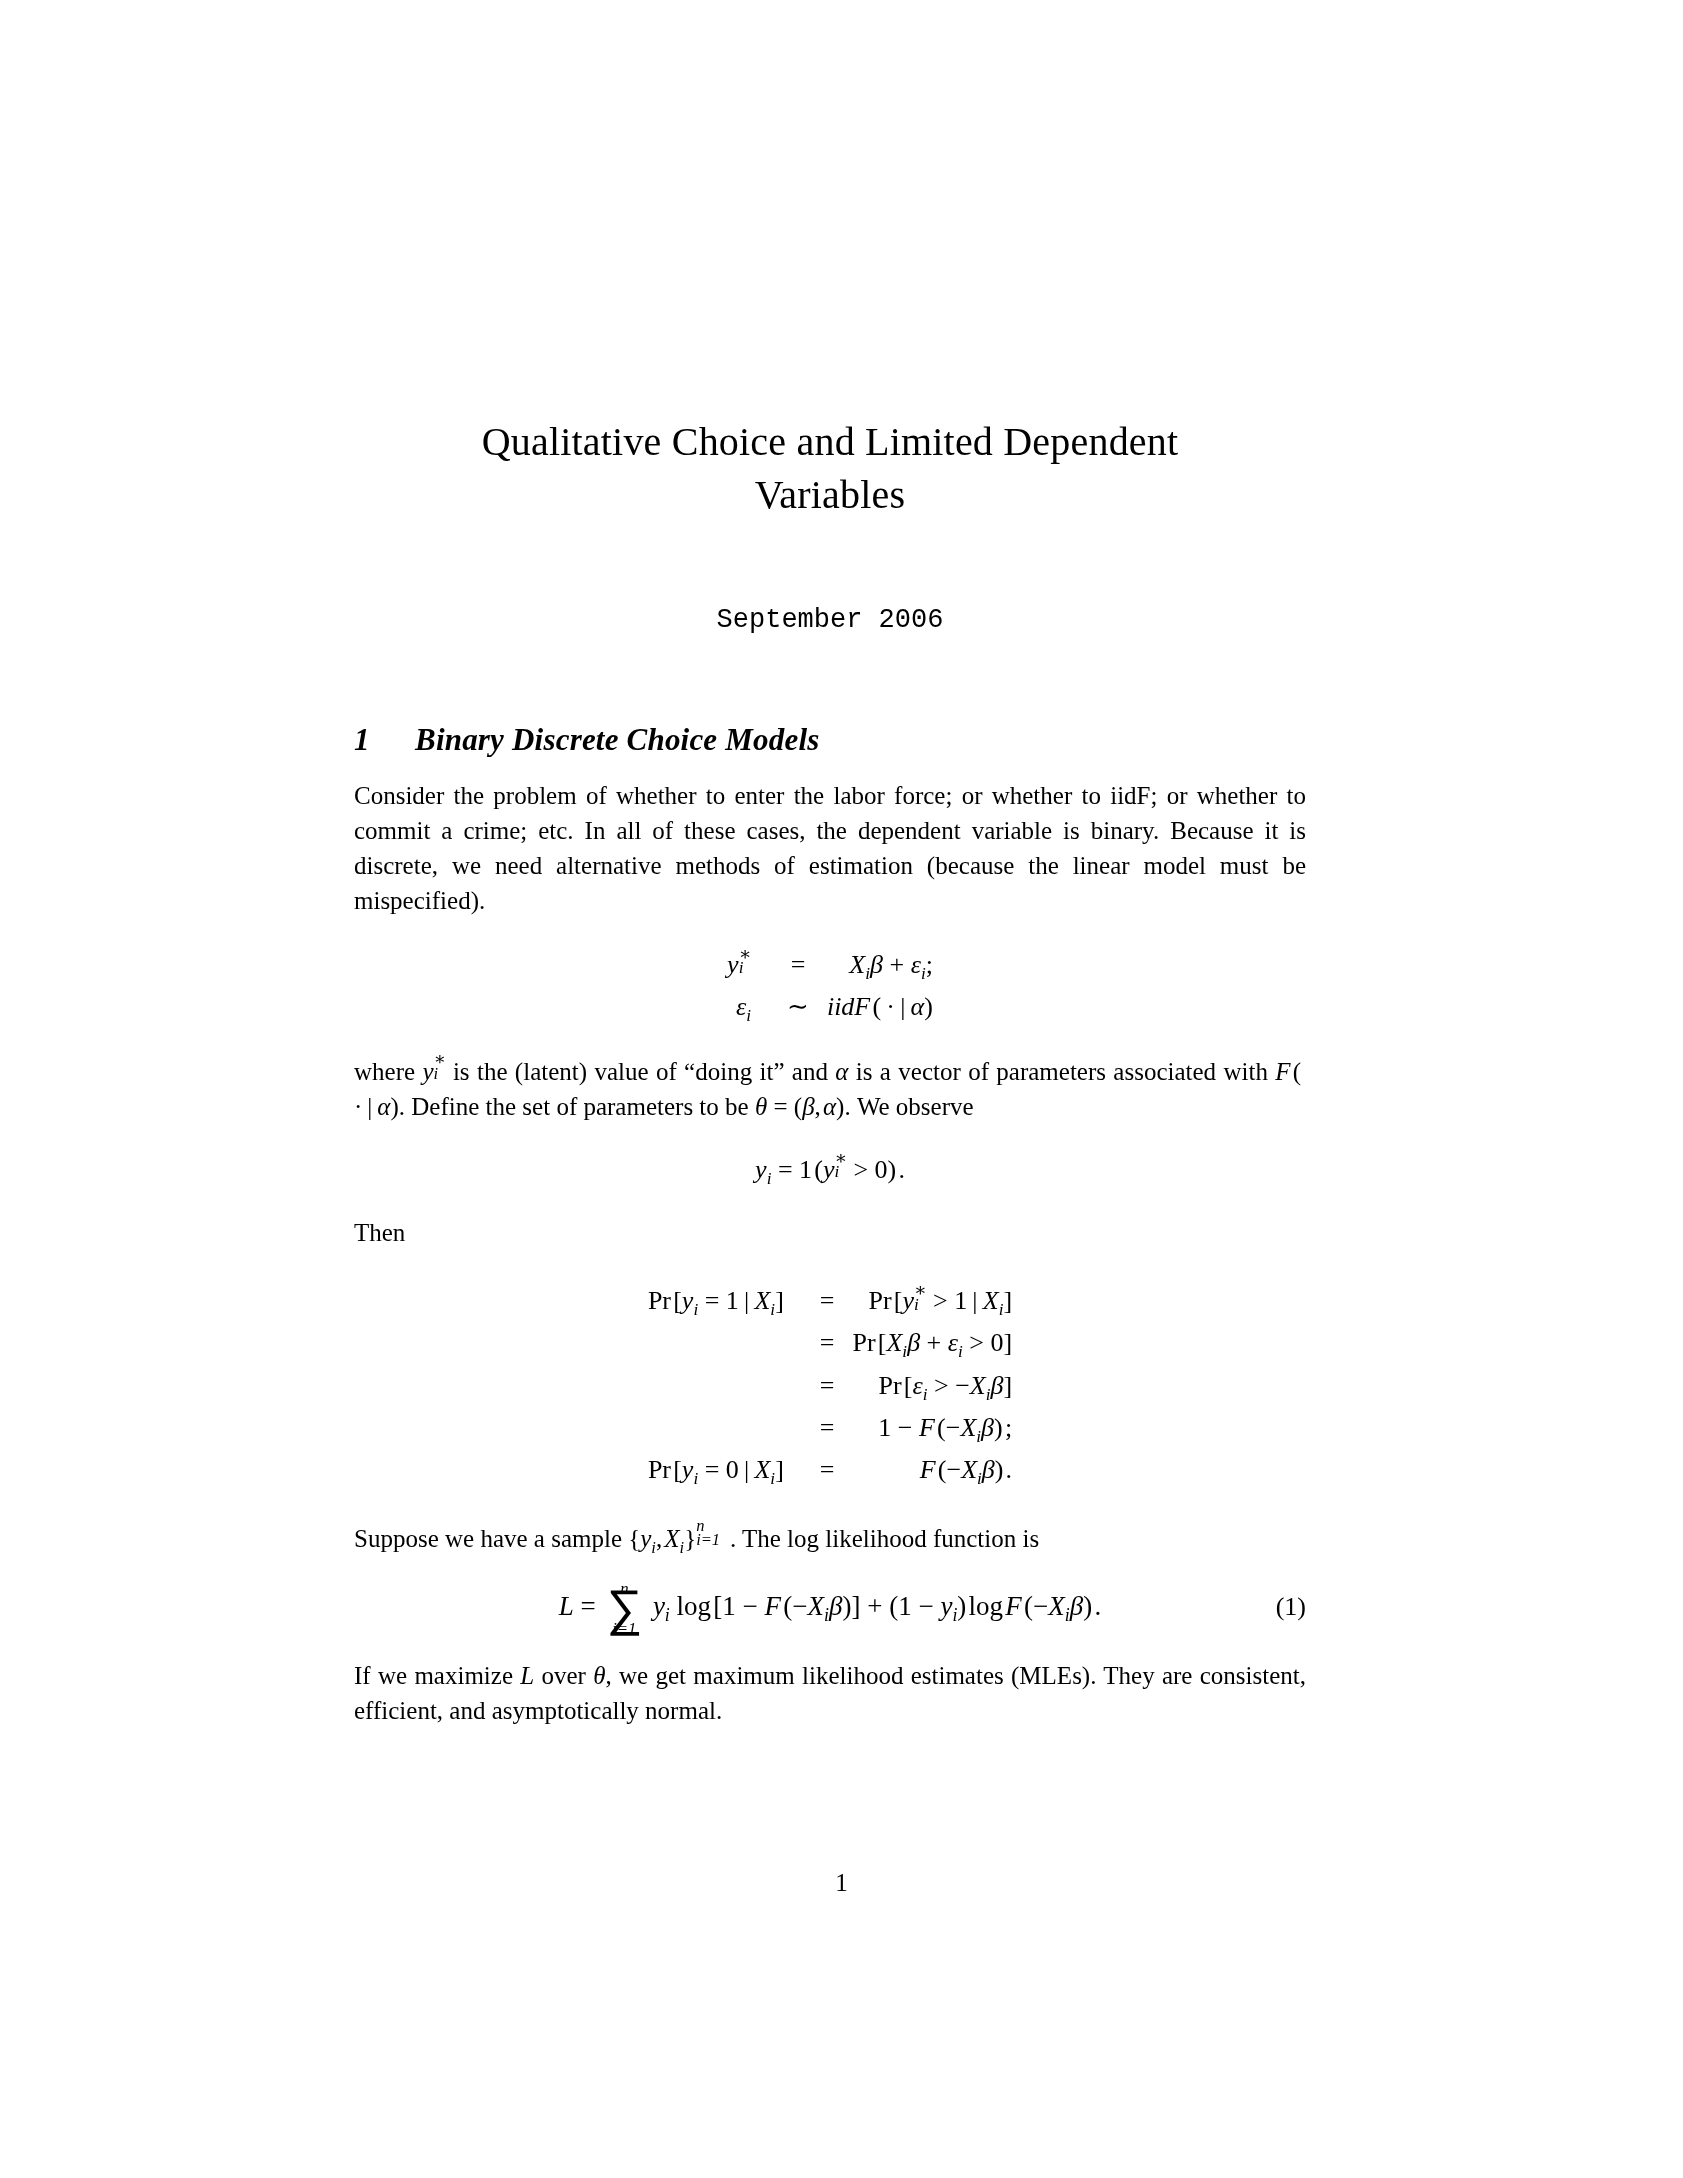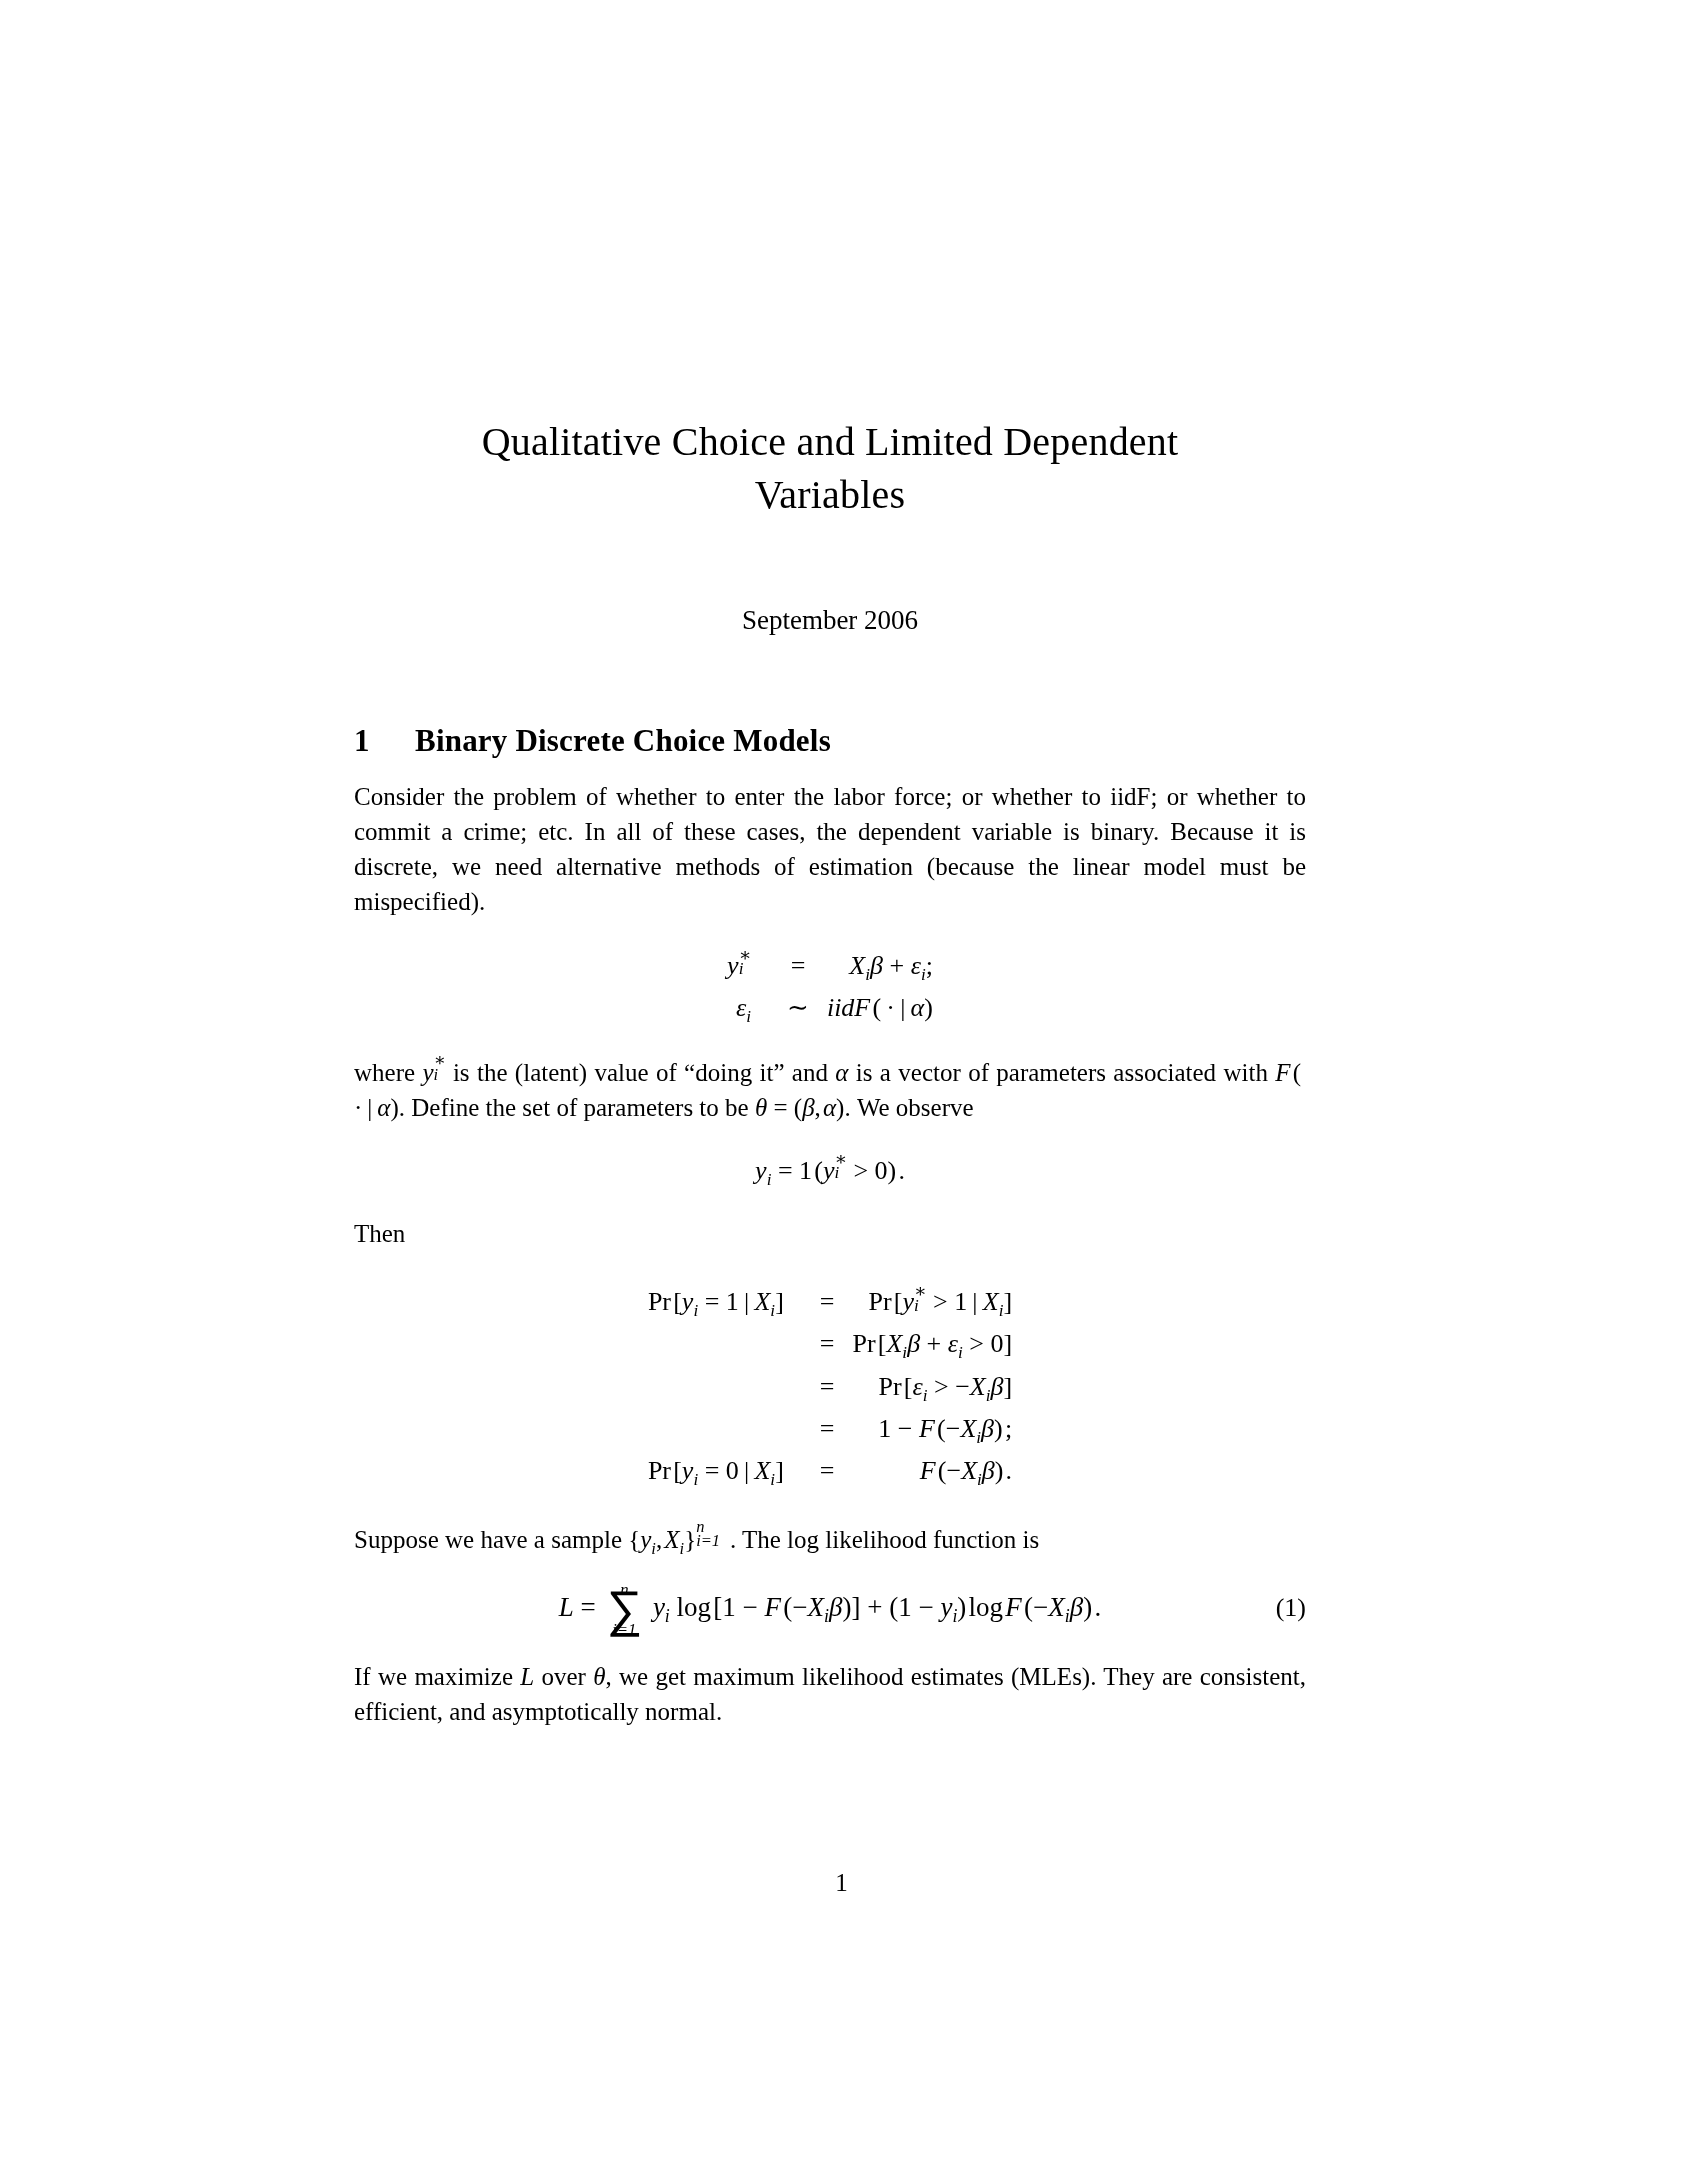--- a/index.html
+++ b/index.html
@@ -42,29 +42,31 @@
   }
   .title-block {
     margin-top: 416px;
   }
   .doc-date {
     margin: 0;
     padding: 0;
     font-size: 27px;
     text-align: center;
     margin-top: 83px;
+    font-family: Liberation Mono, monospace;
   }
 
   .section-head {
     margin: 0;
     padding: 0;
     font-weight: bold;
     font-size: 31px;
     margin-top: 87px;
     letter-spacing: 0.2px;
+    font-style: italic;
   }
   .section-head .sec-num {
     display: inline-block;
     min-width: 61px;
   }
 
   p.body {
     margin: 0;
     padding: 0;
     font-size: 25px;

